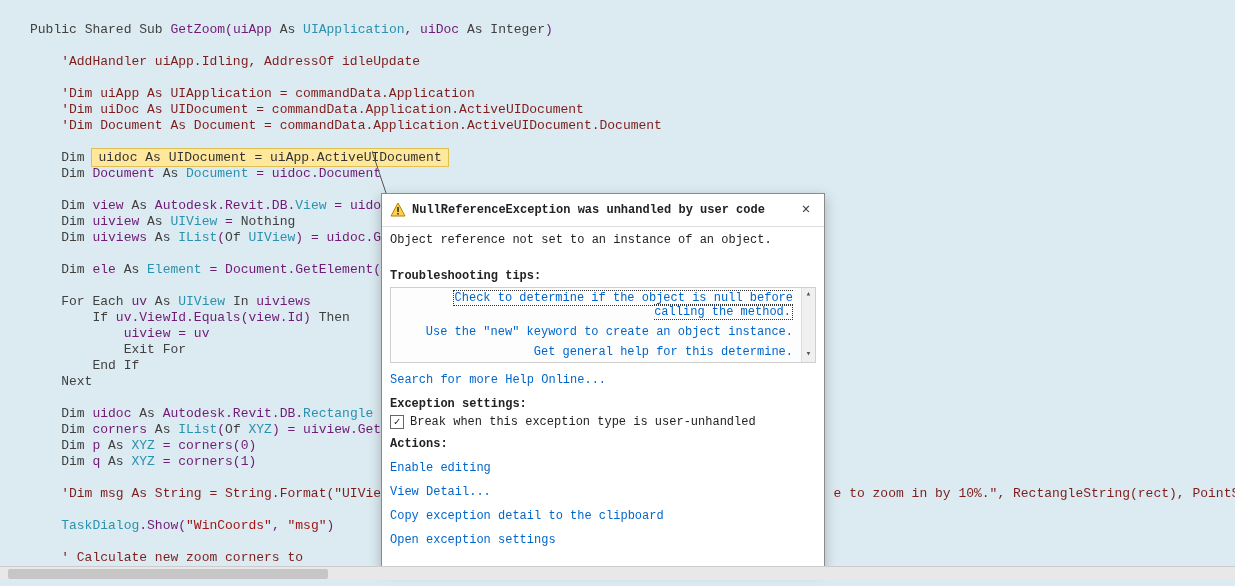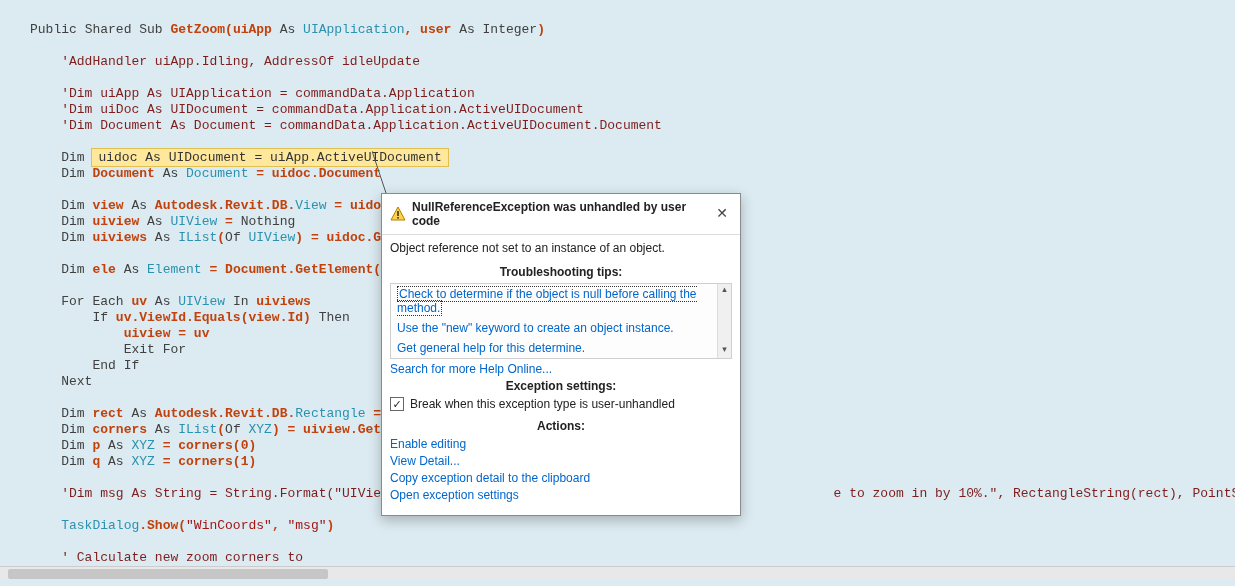--- a/index.html
+++ b/index.html
@@ -16,35 +16,35 @@
   background: #dbebf1;
   padding: 6px 0 6px 30px;
   line-height: 16px;
   white-space: pre;
   color: #333;
 }
 .kw { color: #404040; }
 .type { color: #2b91af; }
 .str { color: #a31515; }
 .cmt { color: #7f1d1d; }
-.gray { color: #c2410c; font-weight: bold; }
+.gray { color: #701a75; }
 .highlight {
   background: #ffe89b;
   outline: 1px solid #e0c050;
   padding: 1px 6px;
 }
 .popup {
   position: absolute;
   left: 381px;
   top: 193px;
-  width: 360px;
+  width: 444px;
   background: #fff;
   border: 1px solid #8a8a8a;
   box-shadow: 0 4px 12px rgba(0,0,0,0.25);
-  font-family: Liberation Sans, sans-serif;
+  font-family: Liberation Mono, monospace;
   font-size: 12px;
   color: #222;
 }
 .popup-header {
   display: flex;
   align-items: center;
   padding: 6px 8px;
   border-bottom: 1px solid #ddd;
 }
 .warn-icon {
@@ -59,34 +59,34 @@
 .close-btn {
   width: 20px;
   height: 20px;
   text-align: center;
   line-height: 18px;
   font-size: 14px;
   color: #444;
   cursor: pointer;
 }
 .popup-body { padding: 6px 8px 10px 8px; }
-.popup-msg { margin-bottom: 10px; }
+.popup-msg { margin-bottom: 22px; }
 .sect-title {
   font-weight: bold;
   margin-bottom: 4px;
-  text-align: center;
 }
 .tips-box {
   border: 1px solid #cfcfcf;
   background: #fdfdfd;
   position: relative;
   padding-right: 16px;
 }
 .tips-box .tip {
   padding: 3px 6px;
+  text-align: right;
 }
 .tips-box a, .link {
   color: #0066cc;
   text-decoration: none;
   cursor: pointer;
 }
 .tips-box .tip.sel span {
   border: 1px dotted #333;
   padding: 0 1px;
 }
@@ -117,21 +117,21 @@
 .chk {
   width: 14px; height: 14px;
   border: 1px solid #666;
   background: #fff;
   text-align: center;
   font-size: 11px;
   line-height: 12px;
 }
 .action-link {
   display: block;
-  margin: 3px 0;
+  margin: 10px 0;
 }
 .pointer-line {
   position: absolute;
   left: 372px;
   top: 151px;
   width: 20px;
   height: 50px;
   pointer-events: none;
 }
 .hscroll {
@@ -149,21 +149,21 @@
   height: 10px;
   width: 320px;
   background: #c6c6c6;
   border-radius: 2px;
 }
 </style>
 </head>
 <body>
 
 <div class="code-area">
-<span class="kw">Public</span> <span class="kw">Shared</span> <span class="kw">Sub</span> <span class="gray">GetZoom(uiApp </span><span class="kw">As</span><span class="type"> UIApplication</span><span class="gray">, user </span><span class="kw">As</span><span class="kw"> Integer</span><span class="gray">)</span>
+<span class="kw">Public</span> <span class="kw">Shared</span> <span class="kw">Sub</span> <span class="gray">GetZoom(uiApp </span><span class="kw">As</span><span class="type"> UIApplication</span><span class="gray">, uiDoc </span><span class="kw">As</span><span class="kw"> Integer</span><span class="gray">)</span>
 
     <span class="cmt">'AddHandler uiApp.Idling, AddressOf idleUpdate</span>
 
     <span class="cmt">'Dim uiApp As UIApplication = commandData.Application</span>
     <span class="cmt">'Dim uiDoc As UIDocument = commandData.Application.ActiveUIDocument</span>
     <span class="cmt">'Dim Document As Document = commandData.Application.ActiveUIDocument.Document</span>
 
     <span class="kw">Dim</span> <span class="highlight">uidoc As UIDocument = uiApp.ActiveUIDocument</span>
     <span class="kw">Dim</span><span class="gray"> Document </span><span class="kw">As</span><span class="type"> Document</span><span class="gray"> = uidoc.Document</span>
 
@@ -173,21 +173,21 @@
 
     <span class="kw">Dim</span><span class="gray"> ele </span><span class="kw">As</span><span class="type"> Element</span><span class="gray"> = Document.GetElement(myID</span>
 
     <span class="kw">For</span><span class="kw"> Each</span><span class="gray"> uv </span><span class="kw">As</span><span class="type"> UIView</span><span class="kw"> In</span><span class="gray"> uiviews</span>
         <span class="kw">If</span><span class="gray"> uv.ViewId.Equals(view.Id) </span><span class="kw">Then</span>
             <span class="gray">uiview = uv</span>
             <span class="kw">Exit</span><span class="kw"> For</span>
         <span class="kw">End</span><span class="kw"> If</span>
     <span class="kw">Next</span>
 
-    <span class="kw">Dim</span><span class="gray"> rect </span><span class="kw">As</span><span class="gray"> Autodesk.Revit.DB.</span><span class="type">Rectangle</span><span class="gray"> = uiv</span>
+    <span class="kw">Dim</span><span class="gray"> uidoc </span><span class="kw">As</span><span class="gray"> Autodesk.Revit.DB.</span><span class="type">Rectangle</span><span class="gray"> = uiv</span>
     <span class="kw">Dim</span><span class="gray"> corners </span><span class="kw">As</span><span class="type"> IList</span><span class="gray">(</span><span class="kw">Of</span><span class="type"> XYZ</span><span class="gray">) = uiview.GetZoom</span>
     <span class="kw">Dim</span><span class="gray"> p </span><span class="kw">As</span><span class="type"> XYZ</span><span class="gray"> = corners(0)</span>
     <span class="kw">Dim</span><span class="gray"> q </span><span class="kw">As</span><span class="type"> XYZ</span><span class="gray"> = corners(1)</span>
 
     <span class="cmt">'Dim msg As String = String.Format("UIView Wi</span>                                                      <span class="cmt">e to zoom in by 10%.", RectangleString(rect), PointString(</span>
 
     <span class="type">TaskDialog</span><span class="gray">.Show(</span><span class="str">"WinCoords"</span><span class="gray">, </span><span class="str">"msg"</span><span class="gray">)</span>
 
     <span class="cmt">' Calculate new zoom corners to</span>
 </div>

